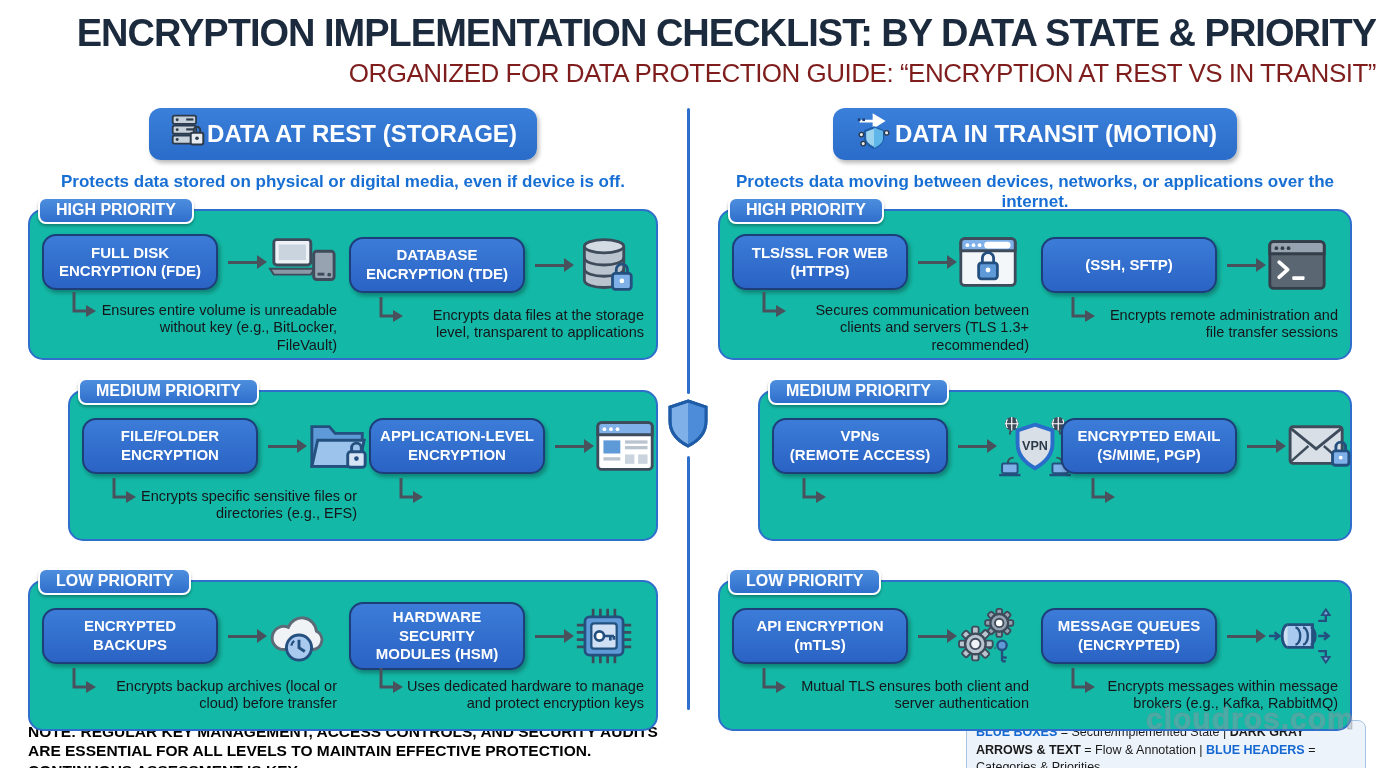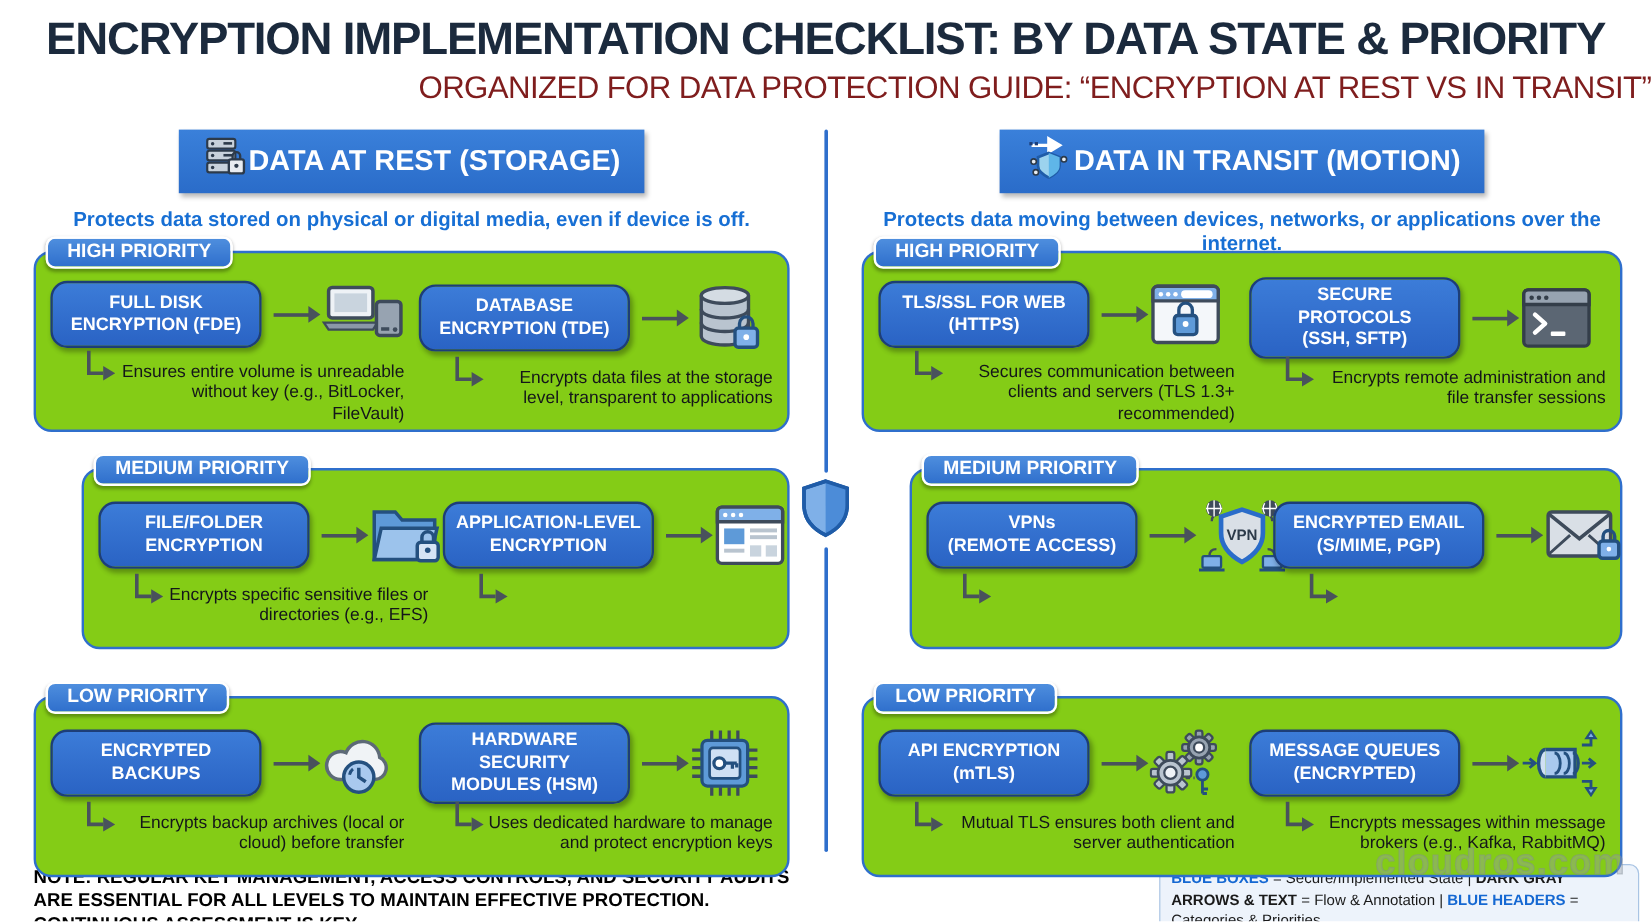--- a/index.html
+++ b/index.html
@@ -2,61 +2,61 @@
 <html><head>
 <meta charset="utf-8">
 <style>
   * { margin:0; padding:0; box-sizing:border-box; }
   html,body { background:#fff; }
   .page {
     position:relative; width:1376px; height:768px; overflow:hidden;
     background:#fff; font-family:"Liberation Sans", sans-serif;
   }
   .title {
-    position:absolute; top:12px; left:0; right:0; text-align:center;
+    position:absolute; top:12px; left:0; right:0; text-align:right;
     font-size:38px; font-weight:800; color:#1b2a3d; letter-spacing:-1px;
   }
   .subtitle {
     position:absolute; top:58px; left:0; right:0; text-align:right;
     font-size:26px; font-weight:400; color:#7f1d1d; letter-spacing:-0.5px;
   }
   .divline { position:absolute; left:687px; width:3px; background:#2f6fcc; border-radius:2px; }
   .div-top { top:108px; height:286px; }
   .div-bot { top:456px; height:254px; }
   .mid-shield { position:absolute; left:665px; top:398px; }
 
   .col { position:absolute; top:108px; }
   .col-left  { left:28px;  width:630px; }
   .col-right { left:718px; width:634px; }
 
   .col-header { display:flex; justify-content:center; }
   .header-btn {
     display:inline-flex; align-items:center; gap:0;
     background:linear-gradient(#3a80da,#2a6cc9);
     color:#fff; font-weight:700; font-size:24px;
-    padding:5px 20px; border-radius:0;
+    padding:5px 20px; border-radius:12px;
     box-shadow:2px 3px 4px rgba(0,0,0,.28);
   }
   .tagline {
     margin-top:12px; text-align:center;
     color:#176fd4; font-weight:700; font-size:17px;
   }
 
   .section { position:absolute; left:0; right:0; }
   .s-high { top:89px; } .s-med { top:270px;margin-left:40px; } .s-low { top:460px; }
   .tab {
     position:relative; z-index:2; display:inline-block; margin-left:10px;
     background:linear-gradient(#4e8ede,#2f6fcc);
     border:2px solid #fff; border-radius:8px;
     color:#fff; font-weight:700; font-size:16px;
     padding:2px 16px 3px; box-shadow:0 2px 3px rgba(0,0,0,.3);
   }
   .panel {
     position:relative; z-index:1; margin-top:-15px; height:151px;
-    background:#84cc16; border:2px solid #2f6fcc; border-radius:15px;
+    background:#14b8a6; border:2px solid #2f6fcc; border-radius:15px;
     display:flex; padding:22px 6px 4px;
   }
   .group { flex:1; display:flex; flex-direction:column; min-width:0; }
   .grow { display:flex; align-items:center; gap:4px; padding-left:6px; height:64px; }
   .card {
     width:176px; min-height:56px; flex:0 0 auto;
     display:flex; flex-direction:column; justify-content:center;
     text-align:center; background:linear-gradient(#3c7cd8,#2a63c4);
     border:2px solid #1d3e78; border-radius:14px;
     color:#fff; font-weight:700; font-size:15px; line-height:1.25;
@@ -362,21 +362,20 @@
             <svg class="elbow" width="34" height="32" viewBox="0 0 34 32">
               <path d="M8 0 V19 H20" fill="none" stroke="#49525c" stroke-width="3"></path>
               <path d="M20 13 L30 19 L20 25 Z" fill="#49525c"></path>
             </svg>
             <div class="desc">Secures communication between clients and servers (TLS 1.3+ recommended)</div>
           </div>
         </div>
         <div class="group">
           <div class="grow">
             <div class="card">
-              <span>SECURE PROTOCOLS</span>
               <span>(SSH, SFTP)</span>
             </div>
             <div class="h-arrow"></div>
             <div class="ic">
               <svg width="60" height="54" viewBox="0 0 64 56">
                 <rect x="3" y="3" width="58" height="50" rx="4" fill="#5b6673" stroke="#343e4a" stroke-width="3"></rect>
                 <path d="M3 7 a4 4 0 0 1 4-4 h50 a4 4 0 0 1 4 4 v9 H3 Z" fill="#97a3b1" stroke="#343e4a" stroke-width="3"></path>
                 <circle cx="10" cy="10" r="2" fill="#343e4a"></circle>
                   <circle cx="16.5" cy="10" r="2" fill="#343e4a"></circle>
                   <circle cx="23" cy="10" r="2" fill="#343e4a"></circle>

